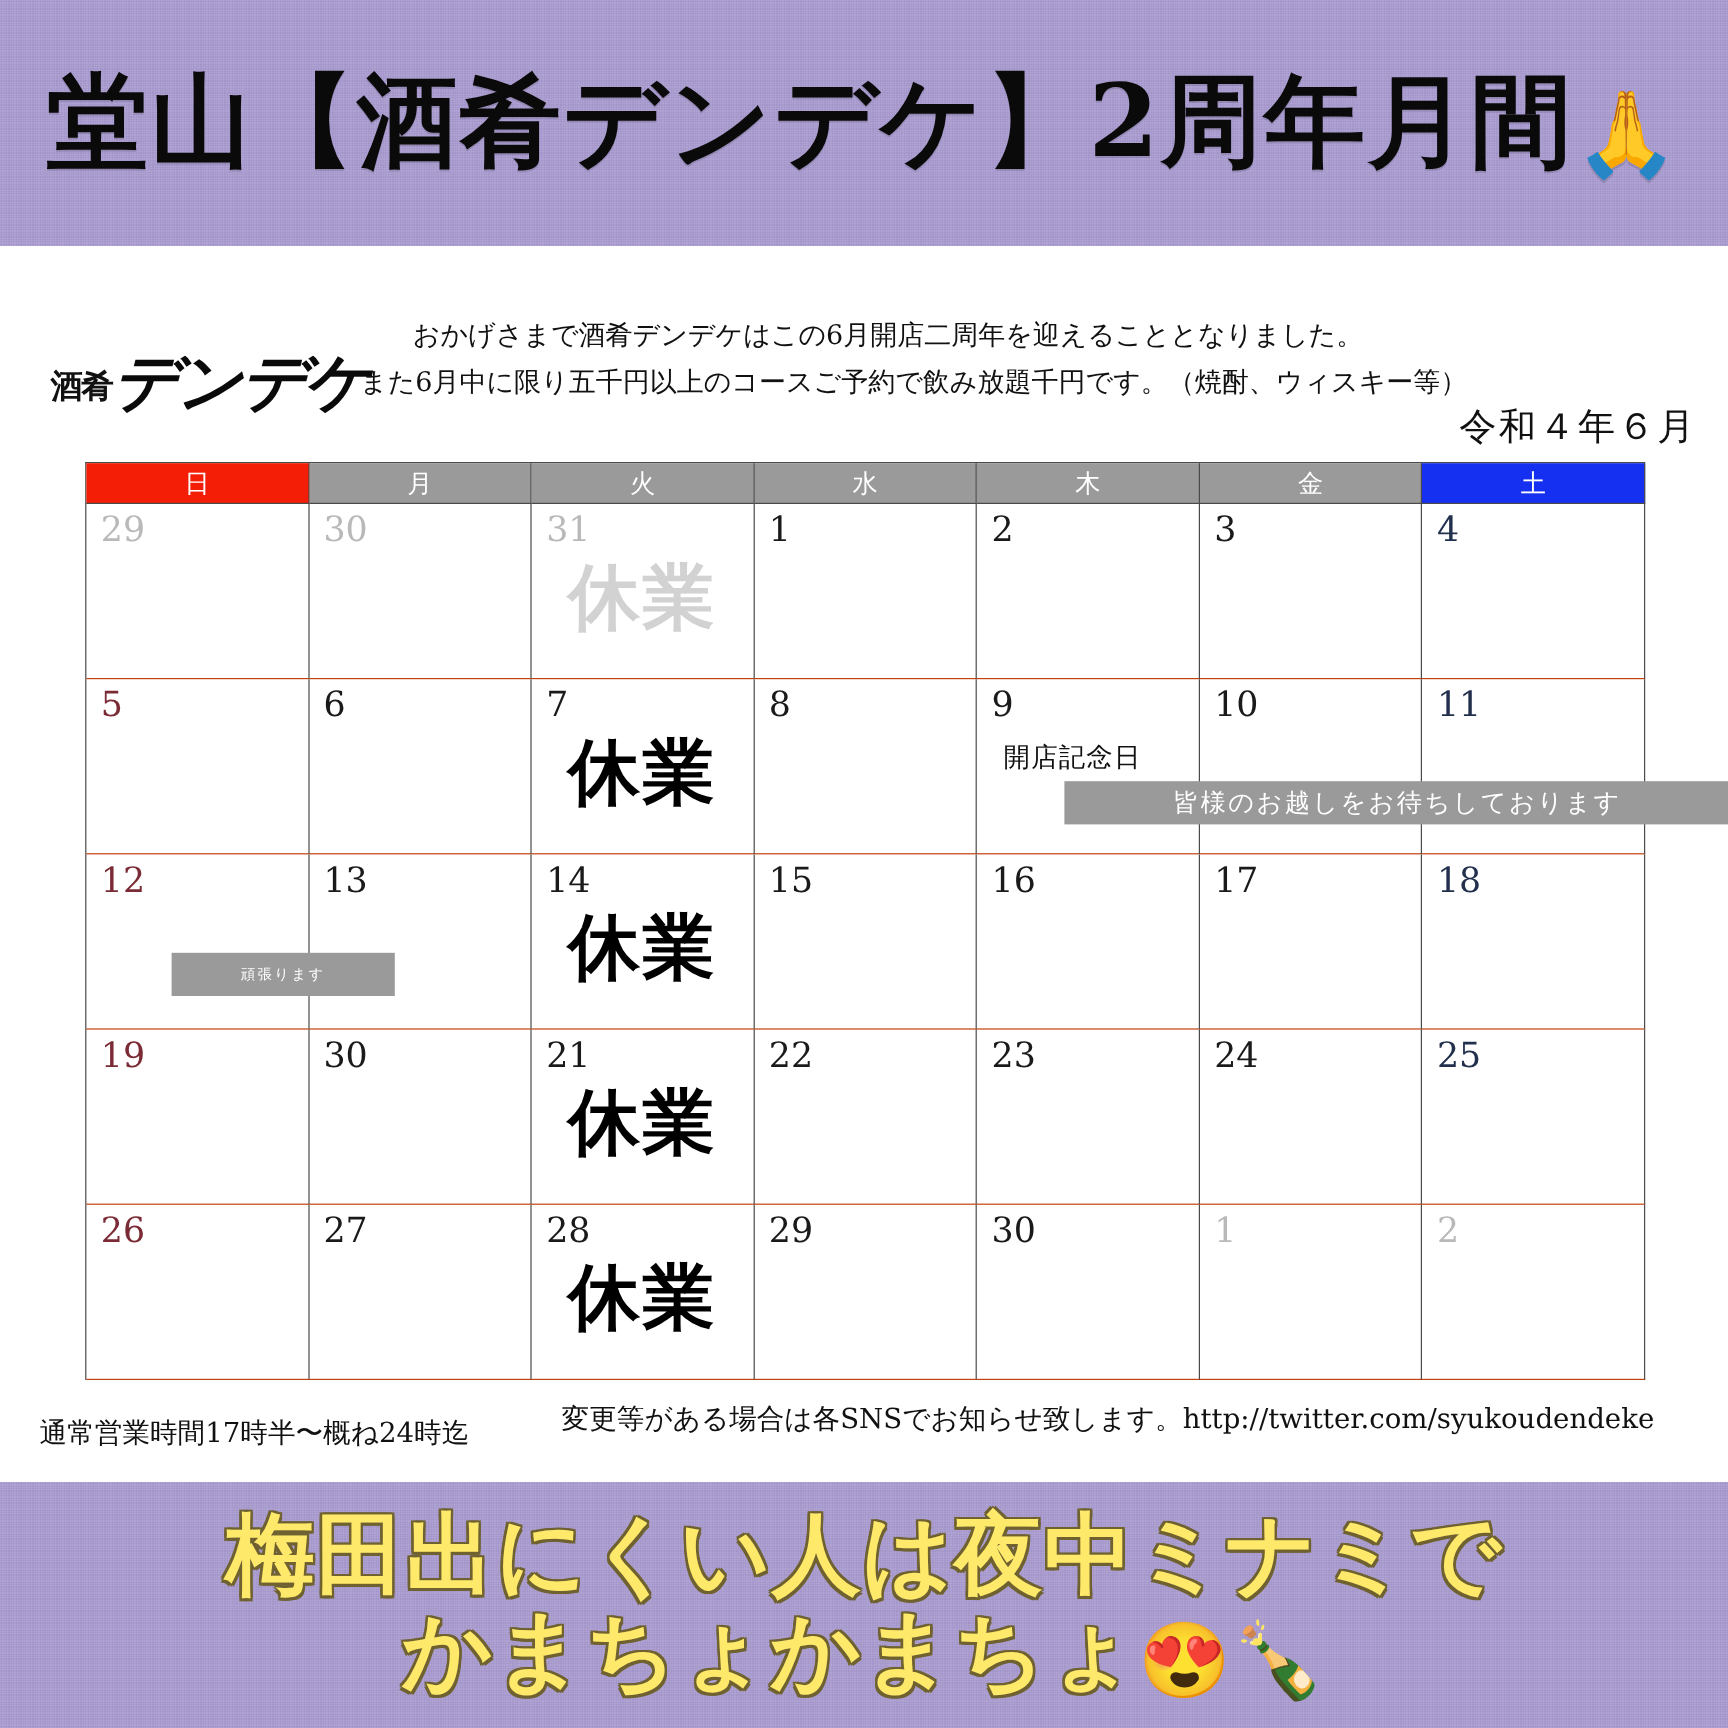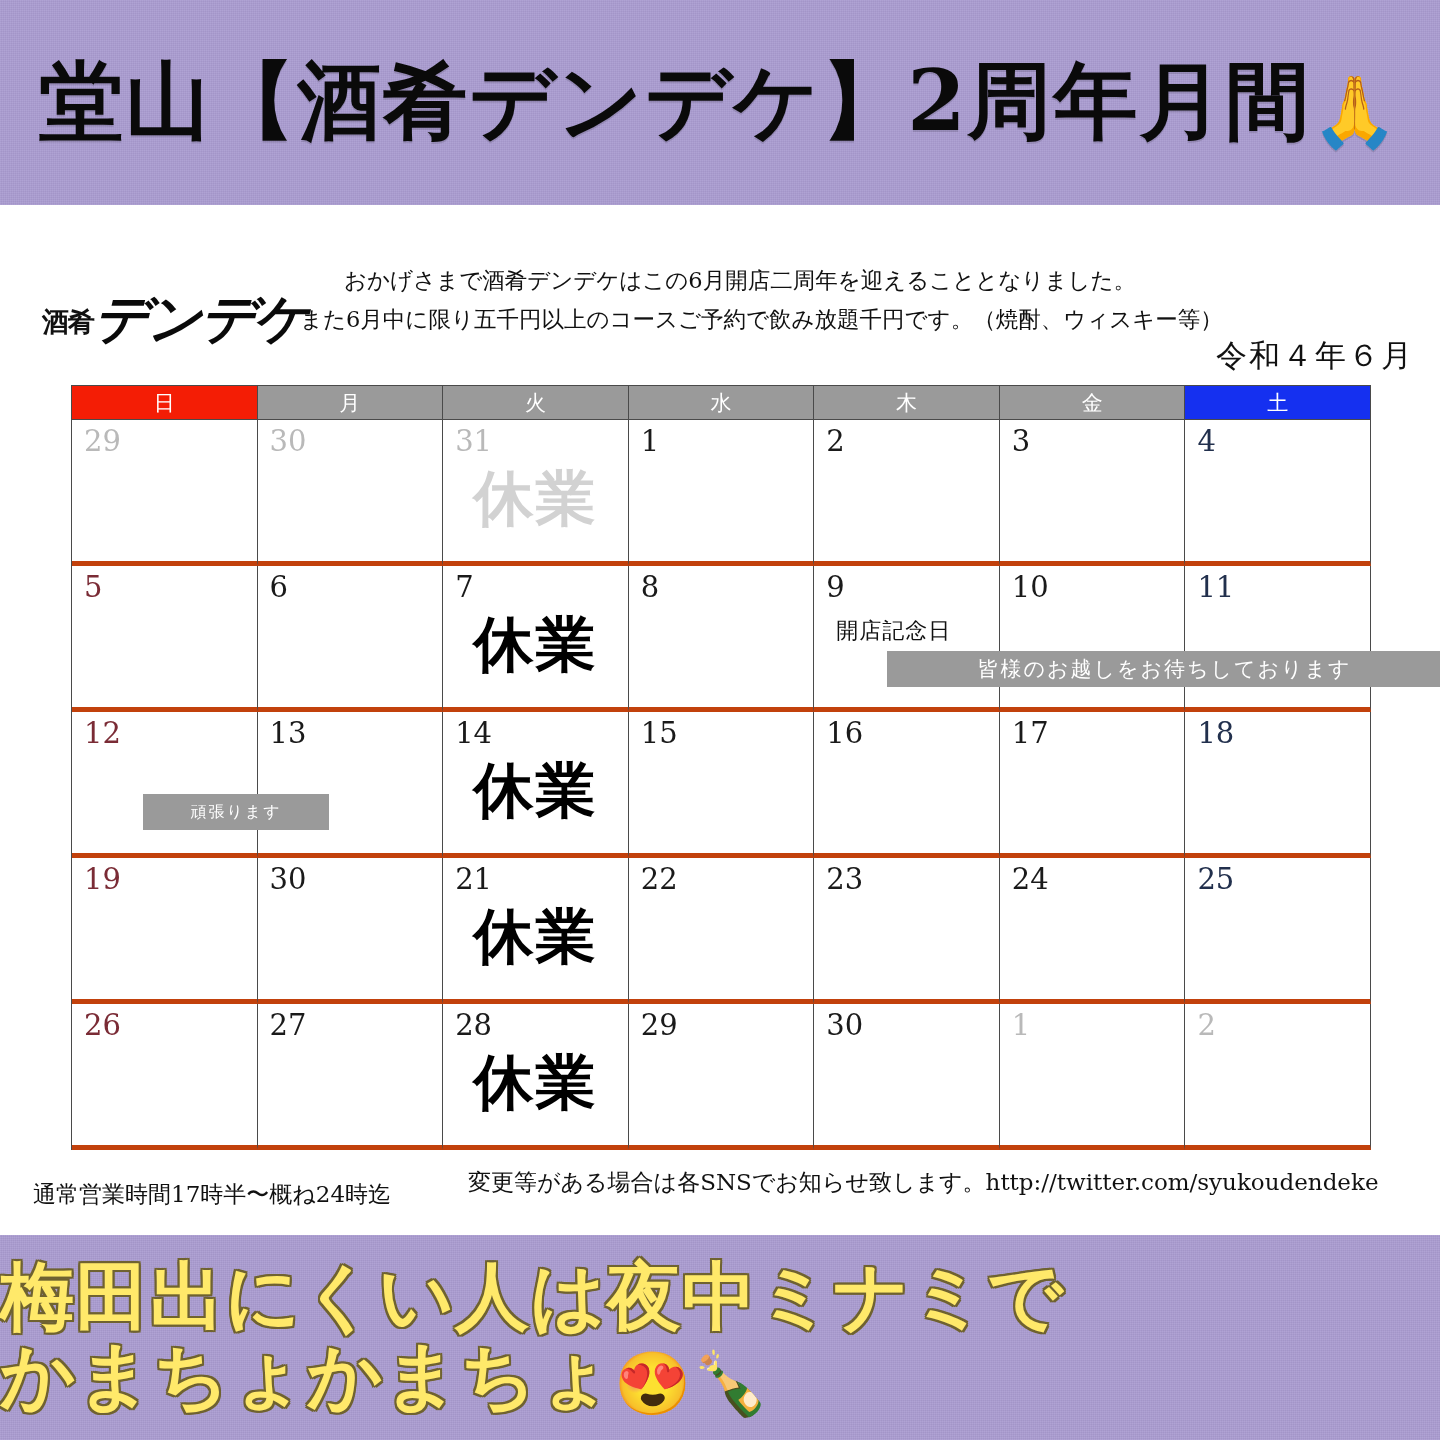--- a/index.html
+++ b/index.html
@@ -140,21 +140,21 @@
   .cal-head div.sat { background: #1530f0; }
 
   .cal-row {
     display: grid;
     grid-template-columns: repeat(7, 1fr);
     position: relative;
   }
   .cell {
     height: 146px;
     border-right: 1px solid #4a4a4a;
-    border-bottom: 5px solid #c2410c;
+    border-bottom: 1px solid #c2410c;
     box-sizing: border-box;
     position: relative;
     overflow: visible;
   }
   .daynum {
     position: absolute;
     left: 12px;
     top: 6px;
     font-family: "DejaVu Serif", "Liberation Serif", serif;
     font-size: 29px;
@@ -209,21 +209,21 @@
     top: 85px;
     width: 555px;
     height: 36px;
     font-size: 21px;
   }
   .band-ganbari {
     left: 71px;
     top: 82px;
     width: 186px;
     height: 36px;
-    font-size: 16px;
+    font-size: 12px;
   }
 
   
   .foot-left {
     position: absolute;
     left: 33px;
     top: 974px;
     font-family: "DejaVu Serif", "Liberation Serif", serif;
     font-size: 23px;
     color: #111;
@@ -245,21 +245,21 @@
     left: 0;
     top: 1235px;
     width: 1440px;
     height: 205px;
     background: #a99bd0;
     background-image:
       repeating-linear-gradient(0deg, rgba(255,255,255,0.045) 0px, rgba(255,255,255,0.045) 1px, rgba(0,0,0,0.02) 1px, rgba(0,0,0,0.02) 2px),
       repeating-linear-gradient(90deg, rgba(255,255,255,0.04) 0px, rgba(255,255,255,0.04) 1px, rgba(0,0,0,0.02) 1px, rgba(0,0,0,0.02) 2px);
     display: flex;
     flex-direction: column;
-    align-items: flex-start;
+    align-items: center;
     justify-content: center;
   }
   .bb-line {
     font-family: "DejaVu Serif", "Liberation Serif", serif;
     font-weight: bold;
     font-size: 74px;
     line-height: 1.08;
     color: #ffe96a;
     letter-spacing: 1px;
     white-space: nowrap;

